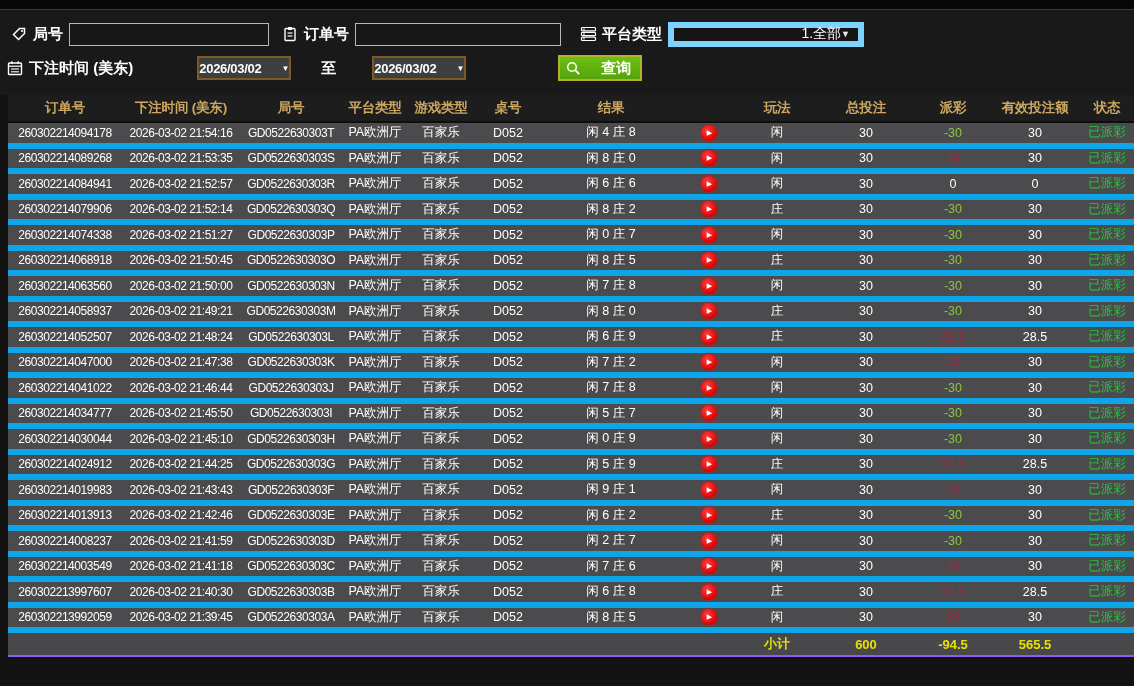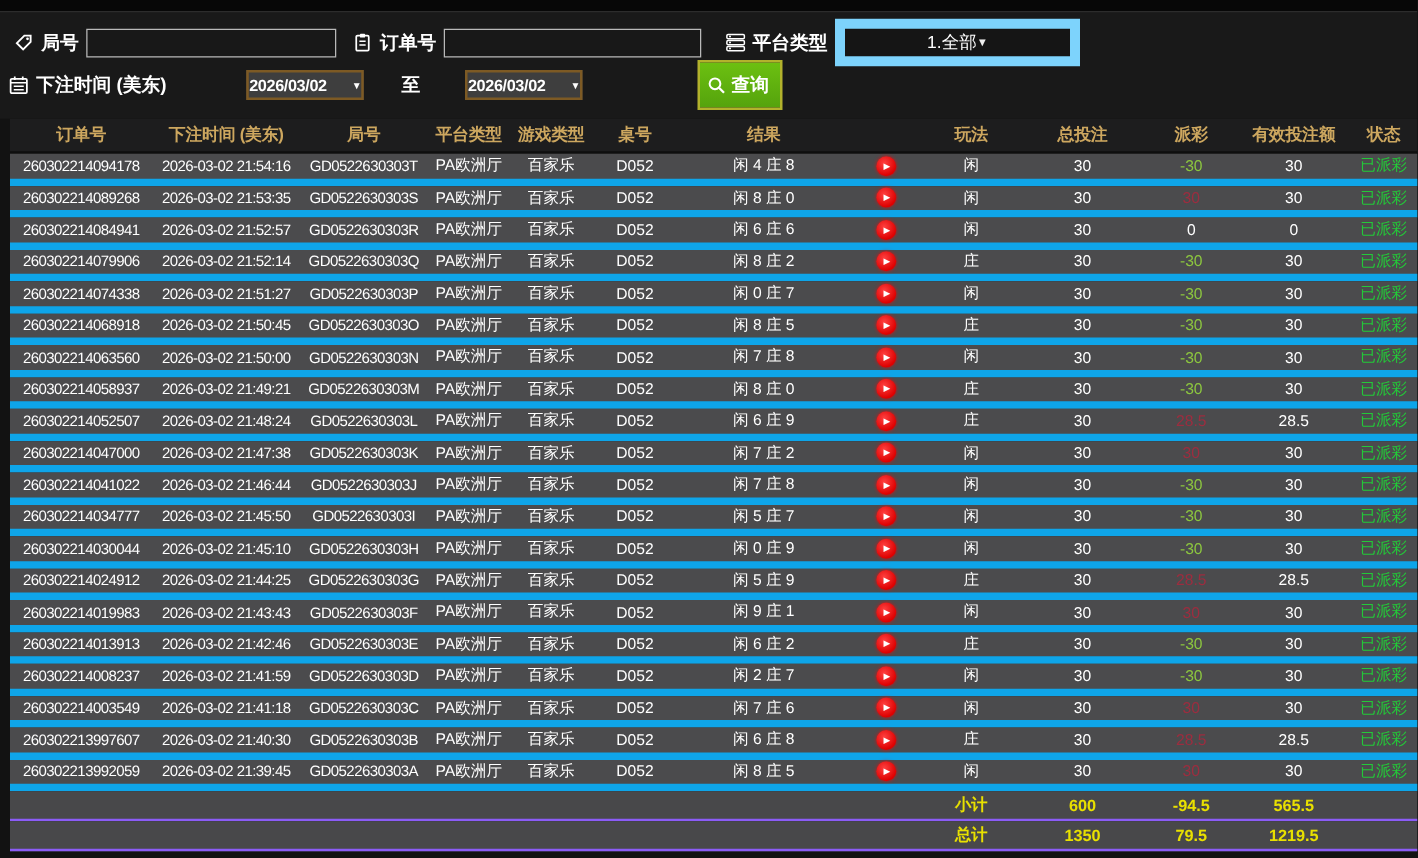--- a/index.html
+++ b/index.html
@@ -8,32 +8,32 @@
 
   .topstrip { height:10px; background:#070707; border-bottom:1px solid #3a3a3a; }
 
   
   .filterbar { height:85px; background:#191919; padding:7px 0 0 10px; }
   .frow { display:flex; align-items:center; height:34px; }
   .flabel { color:#fff; font-weight:bold; font-size:15px; margin:0 6px 0 5px; white-space:nowrap; }
   .ficon { display:inline-flex; width:18px; justify-content:center; }
   .txtinput { width:200px; height:23px; background:#181818; border:1px solid #b9b9b9;
     color:#fff; font-size:13px; padding:0 6px; outline:none; }
-  .dropdown { width:196px; height:38px; background:#151515; border:8px solid #7dd3fc;
-    color:#fff; font-size:14px; display:flex; align-items:center; justify-content:center;
+  .dropdown { width:196px; height:25px; background:#151515; border:6px solid #7dd3fc;
+    color:#fff; font-size:14px; display:flex; align-items:center; justify-content:flex-end;
     padding:0 8px; cursor:pointer; }
   .dropdown .caret { font-size:9px; color:#eee; }
   .datebtn { width:94px; height:24px; background:#3e3e3e; border:2px solid #7d5a24;
     color:#fff; font-weight:bold; font-size:13px; display:flex; align-items:center;
     justify-content:center; gap:20px; cursor:pointer; letter-spacing:-0.3px; }
   .datebtn .caret { font-size:8px; }
   .tolabel { color:#fff; font-weight:bold; font-size:15px; }
-  .searchbtn { height:40px; background:linear-gradient(#6cc011,#55a30d);
+  .searchbtn { height:26px; background:linear-gradient(#6cc011,#55a30d);
     border:2px solid #b2b22c; color:#fff; font-weight:bold; font-size:15px;
-    display:flex; align-items:center; padding:0 9px 0 6px; gap:4px; cursor:pointer; }
+    display:flex; align-items:center; padding:0 9px 0 6px; gap:20px; cursor:pointer; }
 
   
   .tablewrap { margin-left:8px; width:1126px; }
   .grid { display:grid;
     grid-template-columns:114px 118px 102px 66px 66px 68px 138px 58px 78px 100px 74px 90px 54px;
     align-items:center; }
   .thead { height:28px; background:#1d1d1e; border-bottom:2px solid #0e0e0e; }
   .thead .hcell { color:#cda75f; font-weight:bold; font-size:13.5px; text-align:center;
     white-space:nowrap; letter-spacing:-0.2px; }
   .trow { height:25.5px; background:#4b4b4d; border-bottom:6px solid #0ea5e9; }
@@ -552,28 +552,13 @@
       <div class="cell"></div>
       <div class="cell"></div>
       <div class="cell"></div>
     <div class="cell">小计</div>
     <div class="cell">600</div>
     <div class="cell">-94.5</div>
     <div class="cell">565.5</div>
     <div class="cell"></div>
   </div>
 
-  <div class="tfoot grid">
-    <div class="cell"></div>
-      <div class="cell"></div>
-      <div class="cell"></div>
-      <div class="cell"></div>
-    <div class="cell"></div>
-      <div class="cell"></div>
-      <div class="cell"></div>
-      <div class="cell"></div>
-    <div class="cell">总计</div>
-    <div class="cell">1350</div>
-    <div class="cell">79.5</div>
-    <div class="cell">1219.5</div>
-    <div class="cell"></div>
-  </div>
 </div>
 
 </body></html>

